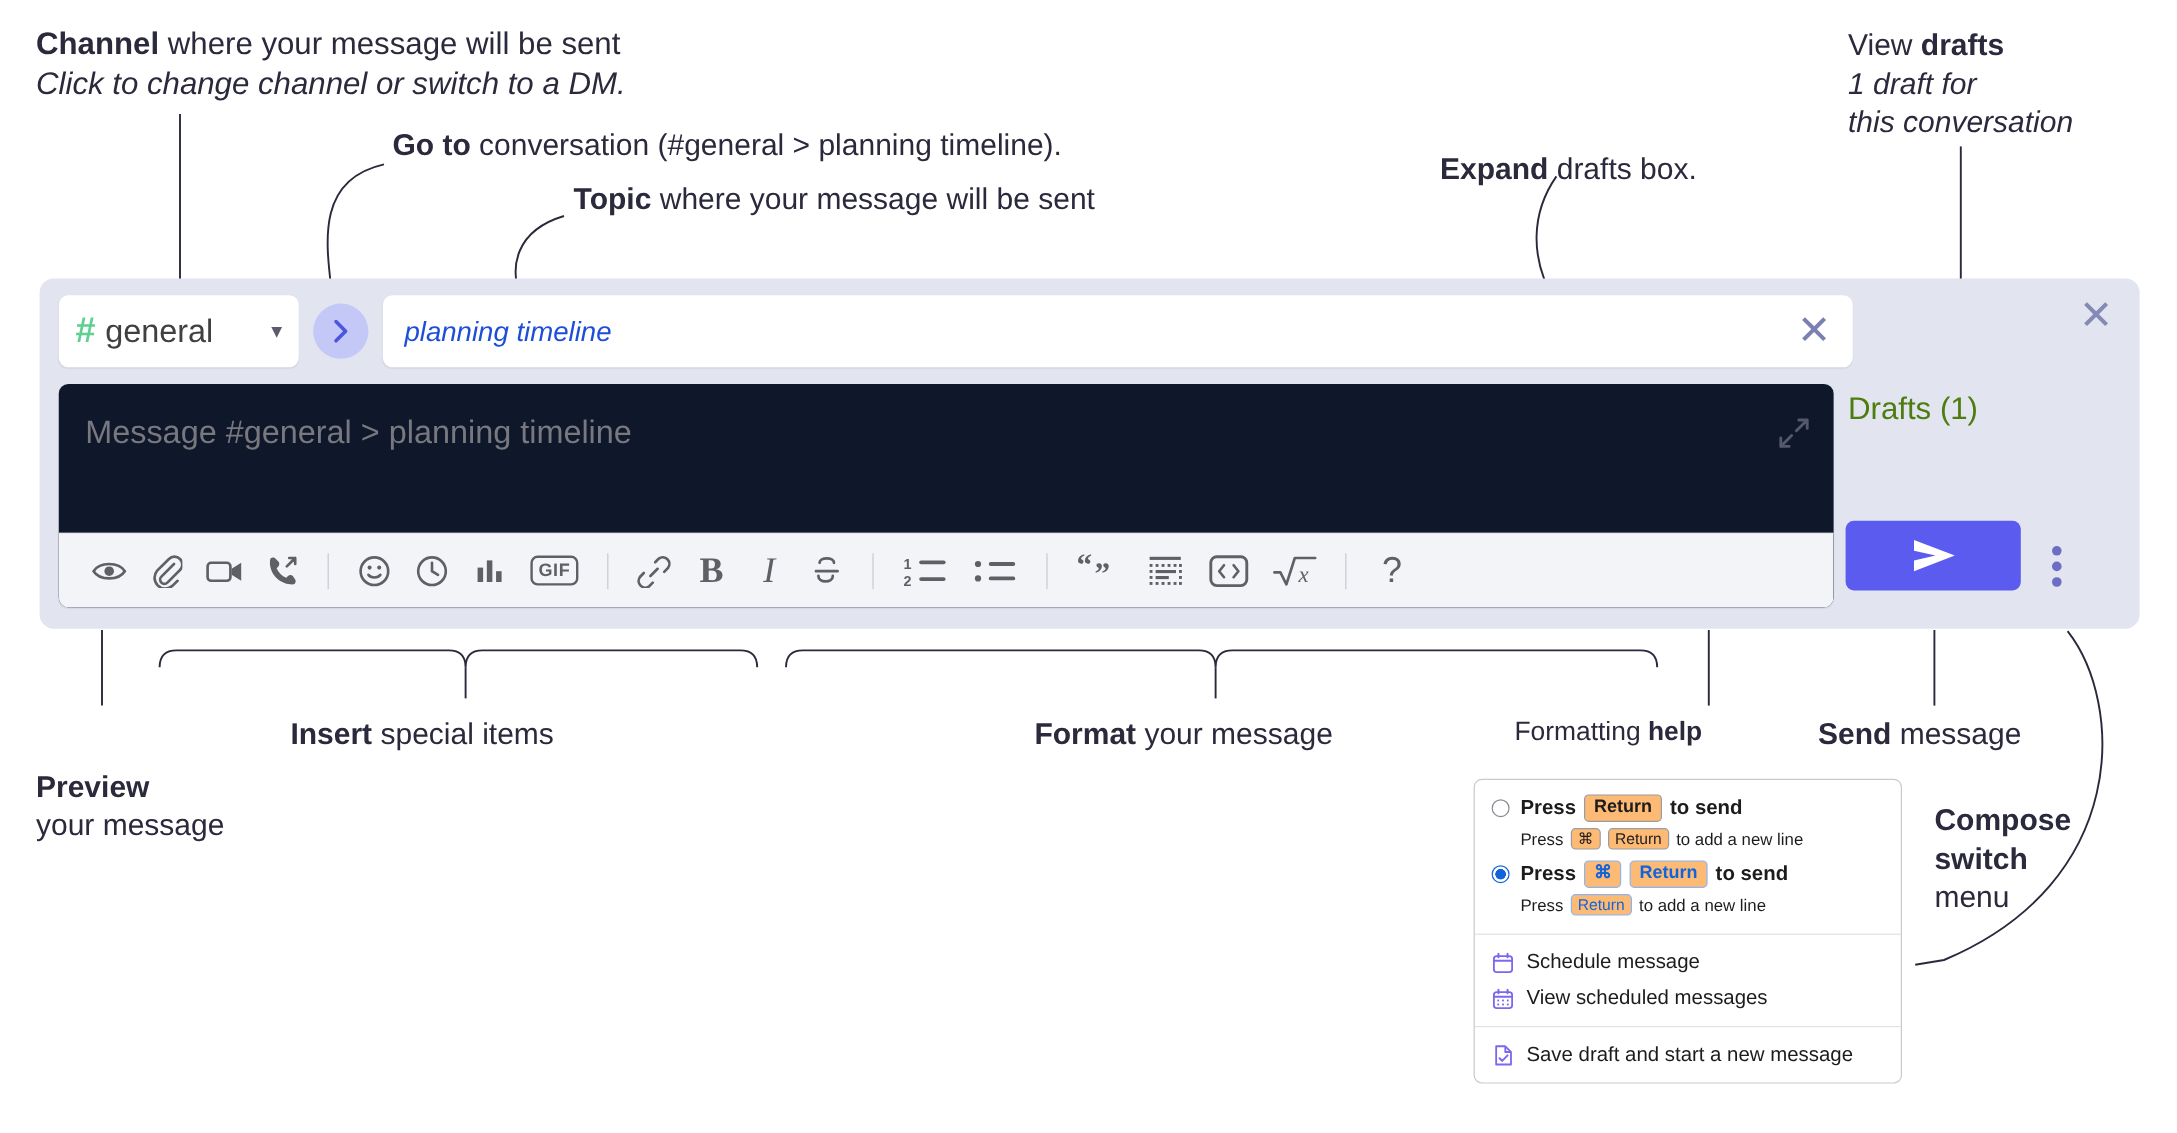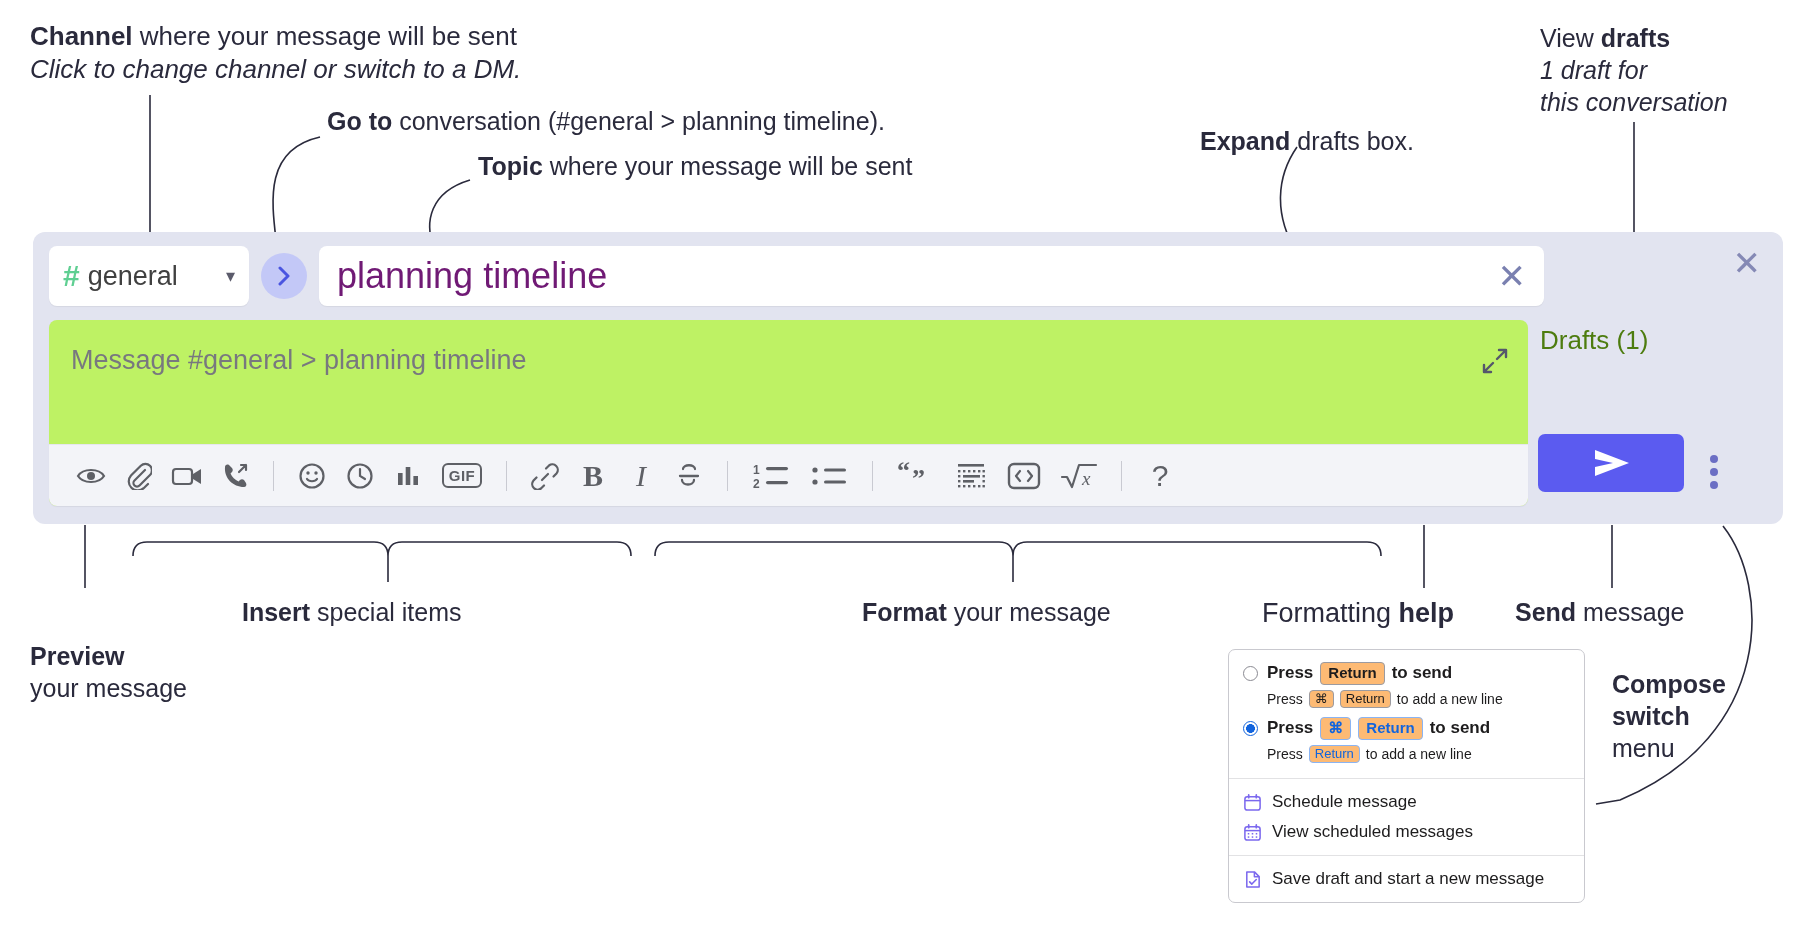--- a/index.html
+++ b/index.html
@@ -19,21 +19,21 @@
   .anno b { font-weight:bold; }
   .anno i { font-style:italic; }
   .a-channel   { left:30px;  top:20px;  font-size:26px; width:620px; }
   .a-goto      { left:327px; top:105px; font-size:25px; width:700px; }
   .a-topic     { left:478px; top:150px; font-size:25px; width:620px; }
   .a-expand    { left:1200px;top:125px; font-size:25px; width:330px; }
   .a-drafts    { left:1540px;top:22px;  font-size:25px; width:280px; }
   .a-preview   { left:30px;  top:596px; font-size:25px; width:220px;margin-top:44px; }
   .a-insert    { left:242px; top:596px; font-size:25px; width:320px; }
   .a-format    { left:862px; top:596px; font-size:25px; width:330px; }
-  .a-help      { left:1262px;top:596px; font-size:27px; width:240px; }
+  .a-help      { left:1262px;top:596px; font-size:22px; width:240px; }
   .a-send      { left:1515px;top:596px; font-size:25px; width:240px; }
   .a-compose   { left:1612px;top:668px; font-size:25px; width:180px; }
 
   
   svg.lines { position:absolute; left:0; top:0; width:1814px; height:944px; overflow:visible; pointer-events:none; }
 
   
   .compose-panel {
     position:absolute; left:33px; top:232px; width:1750px; height:292px;
     background:#e2e4f0; border-radius:12px;
@@ -50,26 +50,26 @@
   .go-btn {
     width:46px; height:46px; border-radius:50%; background:#c3c8f7;
     display:flex; align-items:center; justify-content:center;
     margin:0 12px; color:#4a55e0; font-size:24px; font-weight:bold;
   }
   .topic-field {
     width:1225px; height:60px; background:#fff; border-radius:8px;
     display:flex; align-items:center; padding:0 18px;
     box-shadow:0 1px 1px rgba(0,0,0,0.06);
   }
-  .topic-val { font-size:36px; color:#701a75; }
+  .topic-val { font-size:23px; color:#1d4ed8;font-style:italic; }
   .topic-x { margin-left:auto; color:#7a80b0; font-size:34px; line-height:1; font-weight:300; }
 
   .msgbox {
     position:absolute; left:16px; top:88px; width:1479px; height:186px;
-    background:#bef264; border-radius:8px; overflow:hidden;
+    background:#0f172a; border-radius:8px; overflow:hidden;
     box-shadow:0 1px 1px rgba(0,0,0,0.06);
   }
   .ph { position:absolute; left:22px; top:25px; font-size:27px; color:#78787f; }
   .expand-ic { position:absolute; right:20px; top:28px; color:#55576b; }
 
   .toolbar {
     position:absolute; left:0; right:0; bottom:0; height:62px;
     background:#f3f4f8; border-top:1px solid #e6e7ee;
     display:flex; align-items:center; padding:0 18px; gap:0;
   }

